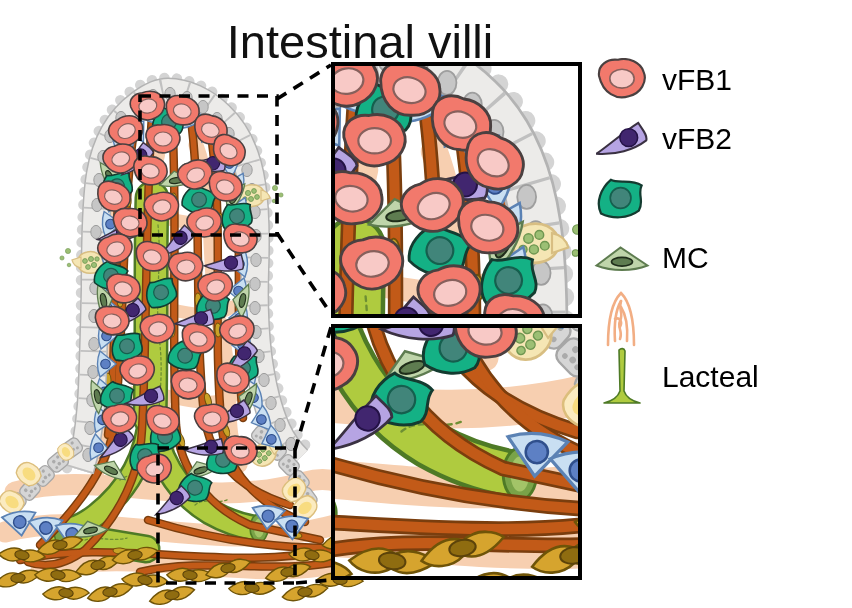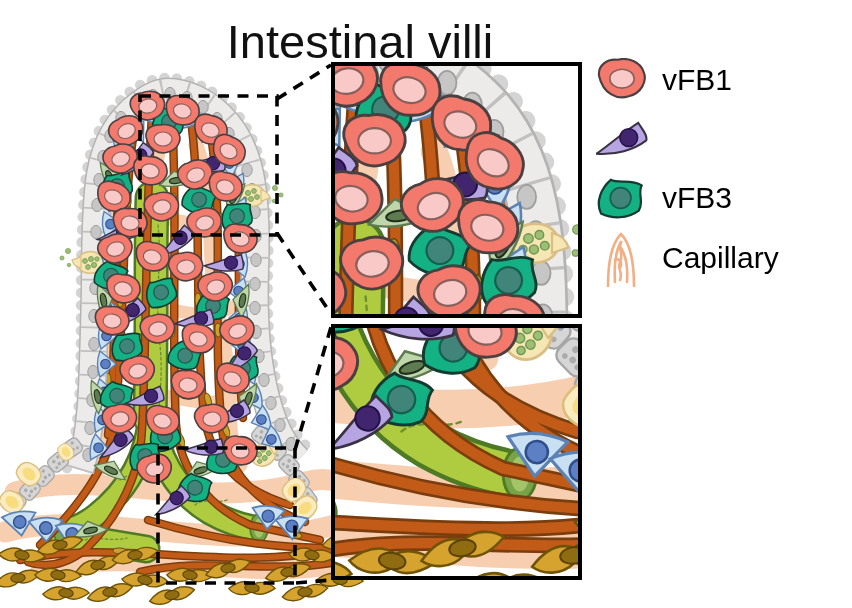--- a/index.html
+++ b/index.html
@@ -439,31 +439,46 @@
           </svg>
       </span>
       <span class="legend-label">vFB1</span>
     </div>
     <div class="legend-row">
       <span class="legend-icon">
         <svg width="52" height="44" viewBox="-26 -22 52 44">
             <use href="#s-vfb2" transform="scale(1.35)"></use>
           </svg>
       </span>
+      <span class="legend-label">vFB2</span>
     </div>
     <div class="legend-row">
       <span class="legend-icon">
         <svg width="52" height="44" viewBox="-26 -22 52 44">
             <use href="#s-vfb3" transform="scale(1.4)"></use>
           </svg>
       </span>
-      <span class="legend-label">vFB3</span>
+    </div>
+    <div class="legend-row">
+      <span class="legend-icon">
+        <svg width="56" height="30" viewBox="-28 -15 56 30">
+            <use href="#s-mc" transform="scale(1.5)"></use>
+          </svg>
+      </span>
+      <span class="legend-label">MC</span>
     </div>
     <div class="legend-row">
       <span class="legend-icon">
         <svg width="40" height="70" viewBox="0 -33 36 70">
             <use href="#leg-capillary"></use>
           </svg>
       </span>
-      <span class="legend-label">Capillary</span>
+    </div>
+    <div class="legend-row">
+      <span class="legend-icon">
+        <svg width="44" height="60" viewBox="-22 -30 44 60">
+            <use href="#leg-lacteal"></use>
+          </svg>
+      </span>
+      <span class="legend-label">Lacteal</span>
     </div>
   </div>
 </div>
 
 </body></html>

